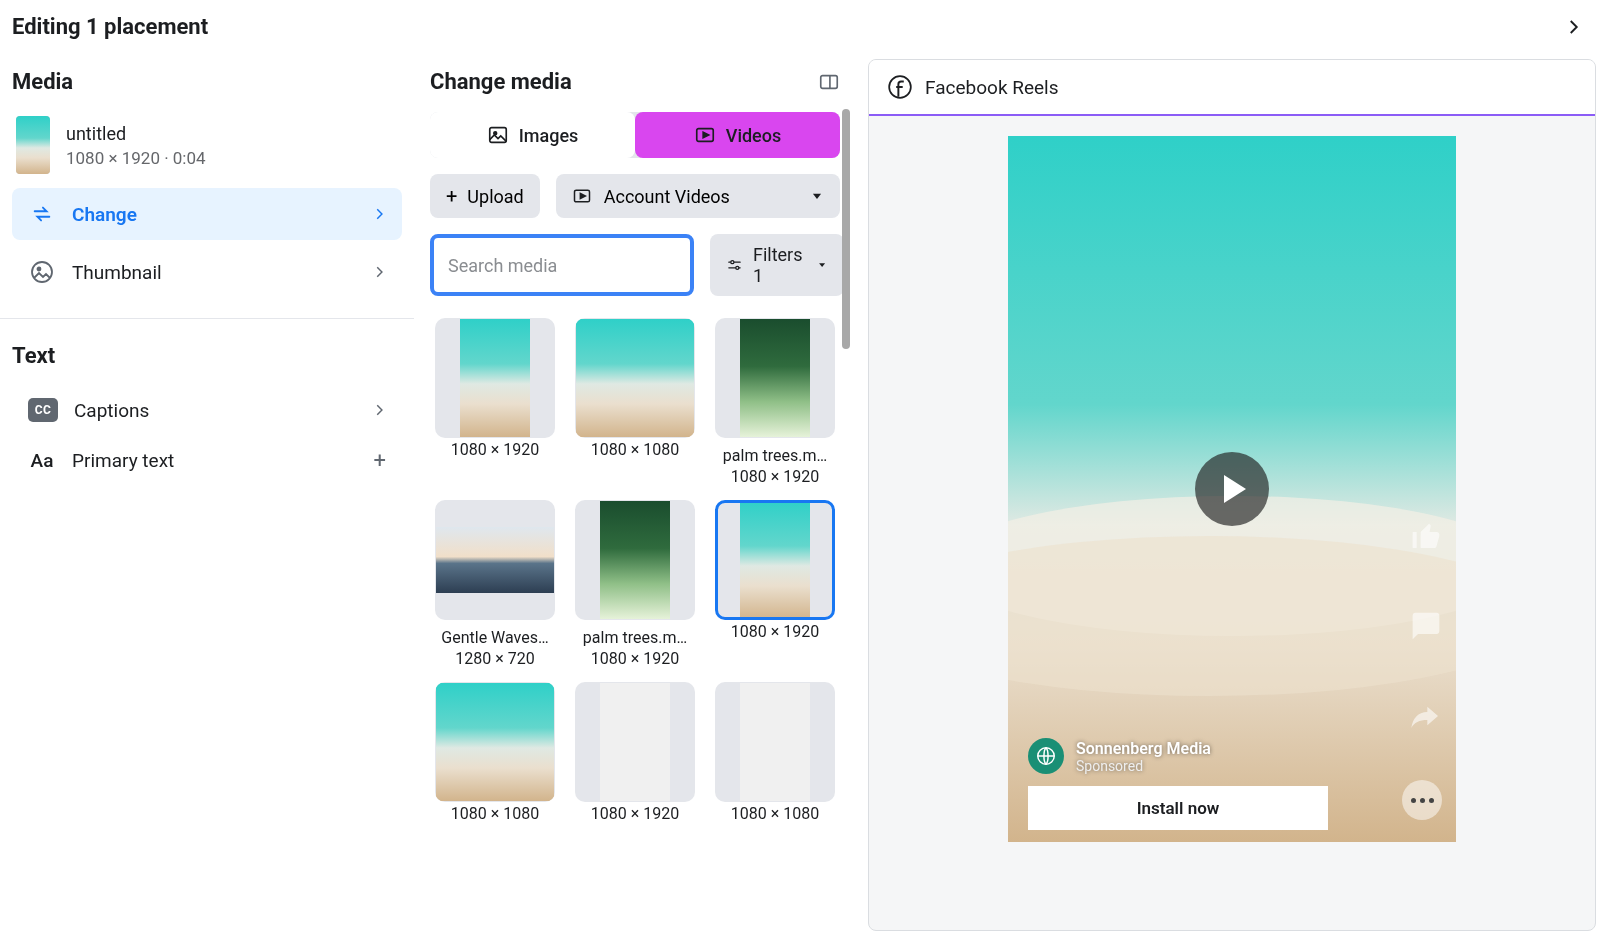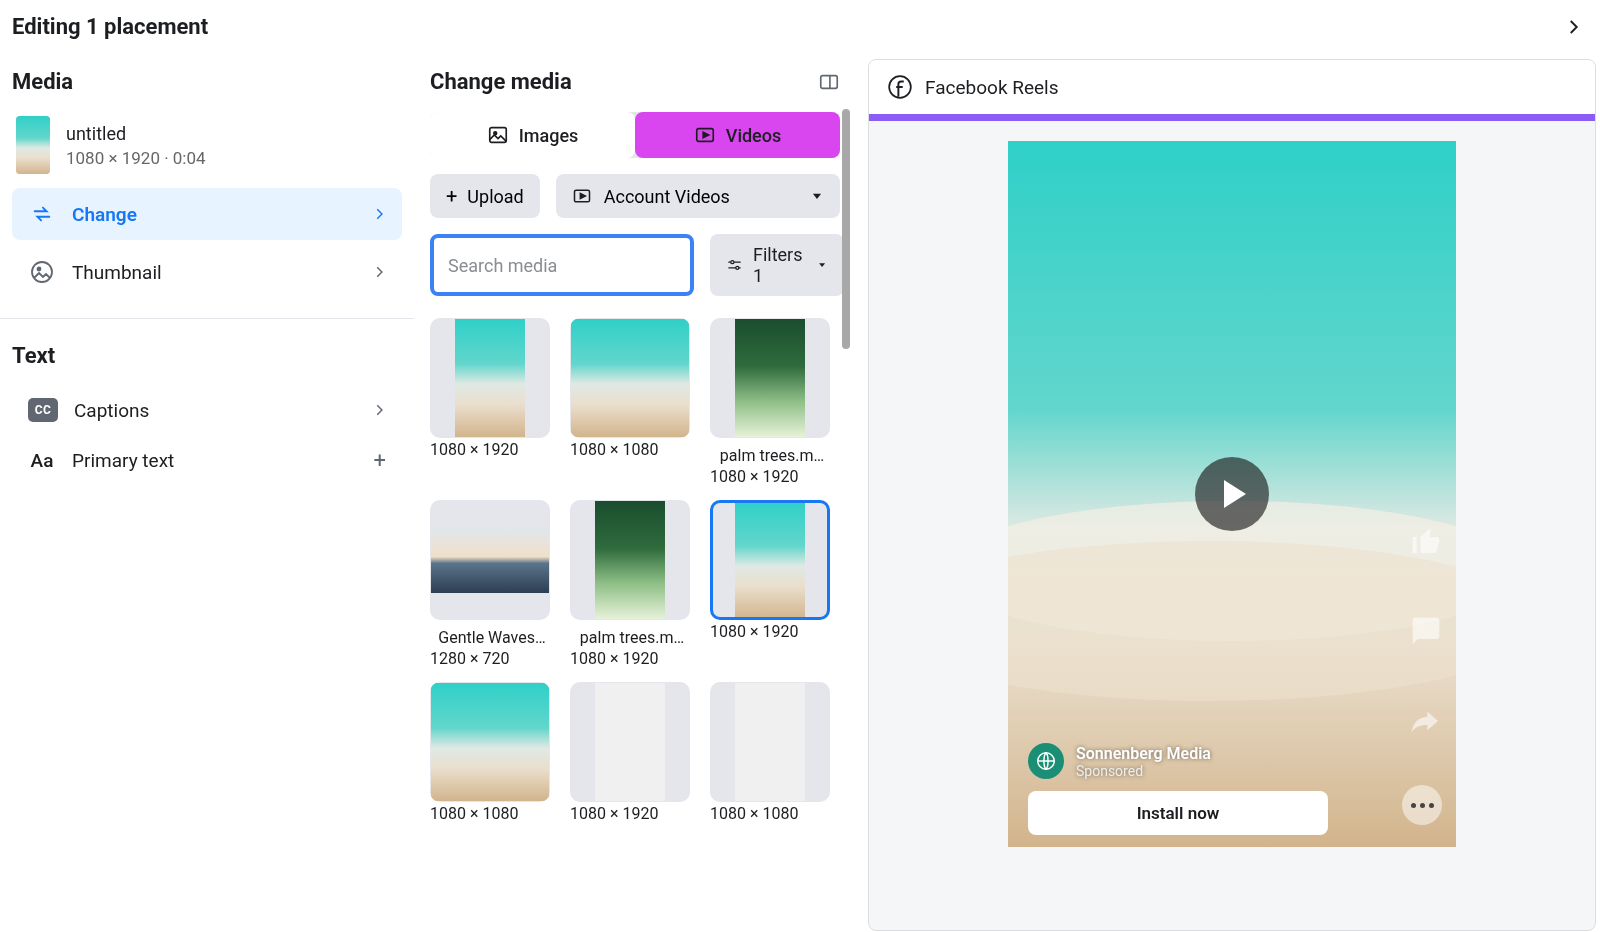--- a/index.html
+++ b/index.html
@@ -33,42 +33,42 @@
 .btnrow { display: flex; gap: 16px; margin-bottom: 16px; }
 .btn { display: flex; align-items: center; gap: 10px; padding: 10px 16px; background: #e4e6eb; border-radius: 8px; font-size: 18px; cursor:pointer; border:none; font-family:inherit;}
 .btn.flex { flex: 1; justify-content: space-between; }
 .btn .grp { display:flex; align-items:center; gap:12px;}
 .searchrow { display:flex; gap:16px; margin-bottom: 22px;}
 .search { flex:1; border:4px solid #3b82f6; border-radius:8px; padding: 12px 14px; font-size:18px; font-family:inherit; color:#1c1e21;}
 .search::placeholder{color:#8a8d91;}
 .filters-btn { display:flex; align-items:center; gap:10px; padding: 10px 16px; background:#e4e6eb; border-radius:8px; font-size:18px; cursor:pointer;}
 
 .grid { display:grid; grid-template-columns: repeat(3, 1fr); gap: 14px 10px; }
-.card { display:flex; flex-direction:column; }
+.card { display:flex; flex-direction:column; align-items:center; }
 .thumbwrap { width:120px; height:120px; background:#e4e6eb; border-radius:10px; display:flex; align-items:center; justify-content:center; overflow:hidden;}
 .thumbwrap.selected { border: 3px solid #1877f2; }
 .thumb-img { width: 70px; height: 118px; }
 .thumb-img.square { width:118px; height:118px; }
 .thumb-img.land { width:118px; height:66px; }
 .card-title { font-size: 16px; color: #1c1e21; margin-top: 8px; white-space:nowrap; overflow:hidden; text-overflow:ellipsis; max-width:124px; text-align:center;}
 .card-dim { font-size: 16px; color: #1c1e21; margin-top: 2px;}
 .scrollbar { position:absolute; right:2px; top:60px; width:8px; height:240px; background:#a8a8a8; border-radius:4px;}
 
-.preview-header { display:flex; align-items:center; gap:12px; padding: 14px 18px; background:#fff; border-bottom:7px solid #8b5cf6;}
+.preview-header { display:flex; align-items:center; gap:12px; padding: 14px 18px; background:#fff; border-bottom:2px solid #8b5cf6;}
 .preview-header .ptitle { font-size:19px; }
 .preview-body { flex:1; display:flex; justify-content:center; padding-top:20px; }
 .phone { width: 448px; height: 706px; position:relative; border-radius: 0; overflow:hidden; }
 .play-circle { position:absolute; top:50%; left:50%; width:74px; height:74px; margin:-37px 0 0 -37px; background: rgba(30,30,30,0.65); border-radius:50%; display:flex; align-items:center; justify-content:center;}
 .play-tri { width:0; height:0; border-left: 22px solid #fff; border-top:14px solid transparent; border-bottom:14px solid transparent; margin-left:6px;}
 .overlay-bottom { position:absolute; bottom: 12px; left: 20px; right: 20px; }
 .advertiser-row{ display:flex; align-items:center; gap:12px; margin-bottom:12px;}
 .adv-avatar{ width:36px; height:36px; border-radius:50%; background:#1a8f75; display:flex; align-items:center; justify-content:center;}
 .adv-name{ color:#fff; font-size:16px; font-weight:600; text-shadow:0 0 4px rgba(0,0,0,0.5);}
 .adv-spon{ color:#eee; font-size:14px; text-shadow:0 0 4px rgba(0,0,0,0.5);}
-.cta-bar{ background:#fff; border-radius:8px; padding:12px; text-align:center; font-size:17px; font-weight:600; width: 300px;}
+.cta-bar{ background:#fff; border-radius:0; padding:12px; text-align:center; font-size:17px; font-weight:600; width: 300px;}
 .side-actions{ position:absolute; right:14px; bottom: 110px; display:flex; flex-direction:column; gap:58px; align-items:center;}
 .side-ic{ width:32px; height:32px; color:#fff; opacity:0.6;}
 .dots-circle{ position:absolute; right:14px; bottom:22px; width:40px; height:40px; border-radius:50%; background: rgba(255,255,255,0.5); display:flex; align-items:center; justify-content:center; gap:4px;}
 .dots-circle span{ width:5px;height:5px;background:#444;border-radius:50%;}
 
 
 .beach-svg { width:100%; height:100%;}
 </style>
 </head>
 <body>

